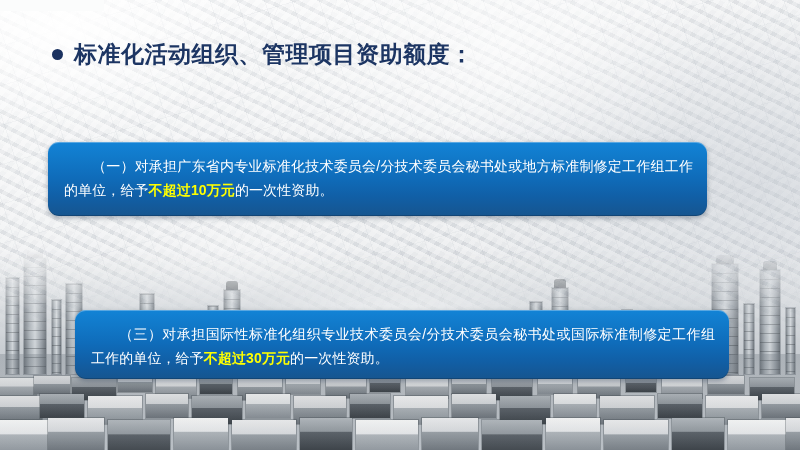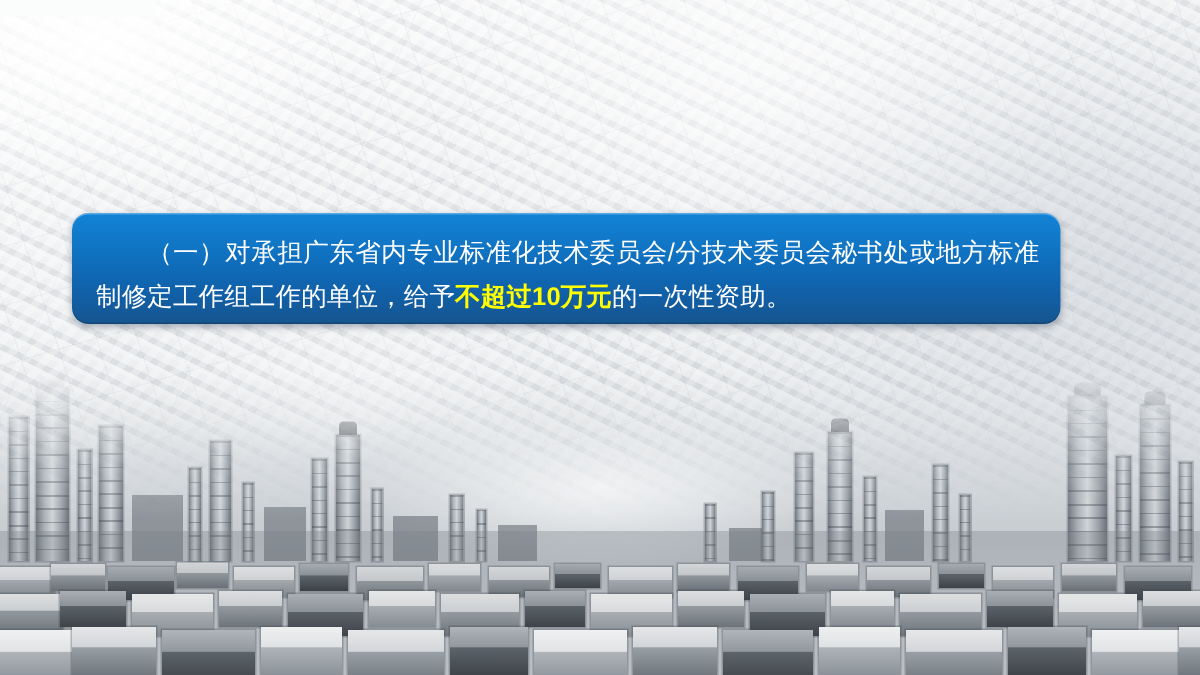--- a/index.html
+++ b/index.html
@@ -151,21 +151,21 @@
                 #16558f 100%);
     box-shadow: 0 2px 5px rgba(20,40,70,.35),
                 inset 0 1px 0 rgba(255,255,255,.30),
                 inset 0 -1px 0 rgba(0,0,0,.18);
     box-sizing: border-box;
     padding: 12px 14px 10px 16px;
     color: #ffffff;
   }
   .box p {
     margin: 0;
-    font-size: 17px;
+    font-size: 14px;
     line-height: 1.72;
     color: #ffffff;
     text-indent: 2em;
     text-align: justify;
     text-justify: inter-ideograph;
     letter-spacing: .1px;
   }
   .hl {
     color: #ffff00;
     font-weight: bold;
@@ -270,20 +270,27 @@
       <div class="blk" style="left:422px;bottom:0px;  width:56px; height:32px;"></div>
       <div class="blk d" style="left:482px;bottom:-4px; width:60px; height:34px;"></div>
       <div class="blk l" style="left:546px;bottom:0px;  width:54px; height:32px;"></div>
       <div class="blk" style="left:604px;bottom:-4px; width:64px; height:34px;"></div>
       <div class="blk d" style="left:672px;bottom:0px;  width:52px; height:32px;"></div>
       <div class="blk l" style="left:728px;bottom:-4px; width:62px; height:34px;"></div>
       <div class="blk" style="left:786px;bottom:0px;  width:36px; height:32px;"></div>
     </div>
   </div>
 
+  <div class="title-row">
+    <span class="title-bullet"></span>
+    <span class="title-text">标准化活动组织、管理项目资助额度：</span>
+  </div>
 
   <div class="box" id="box1">
     <p><span>（一）对承担广东省内专业标准化技术委员会/分技术委员会秘书处或地方标准制修定工作组工作的单位，给予</span><span class="hl">不超过10万元</span><span>的一次性资助。</span></p>
   </div>
 
 
+  <div class="box" id="box3">
+    <p><span>（三）对承担国际性标准化组织专业技术委员会/分技术委员会秘书处或国际标准制修定工作组工作的单位，给予</span><span class="hl">不超过30万元</span><span>的一次性资助。</span></p>
+  </div>
 
 </div>
 
 </body></html>

